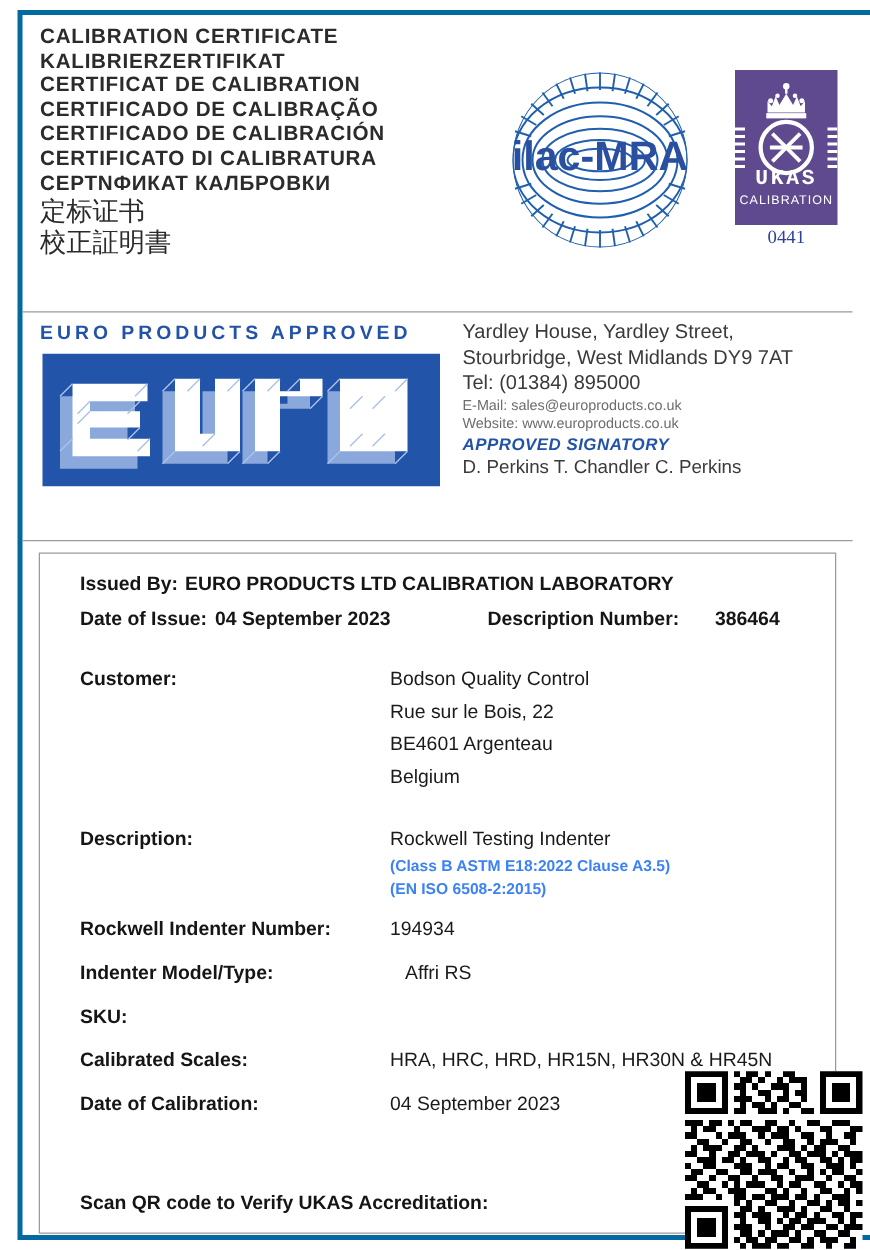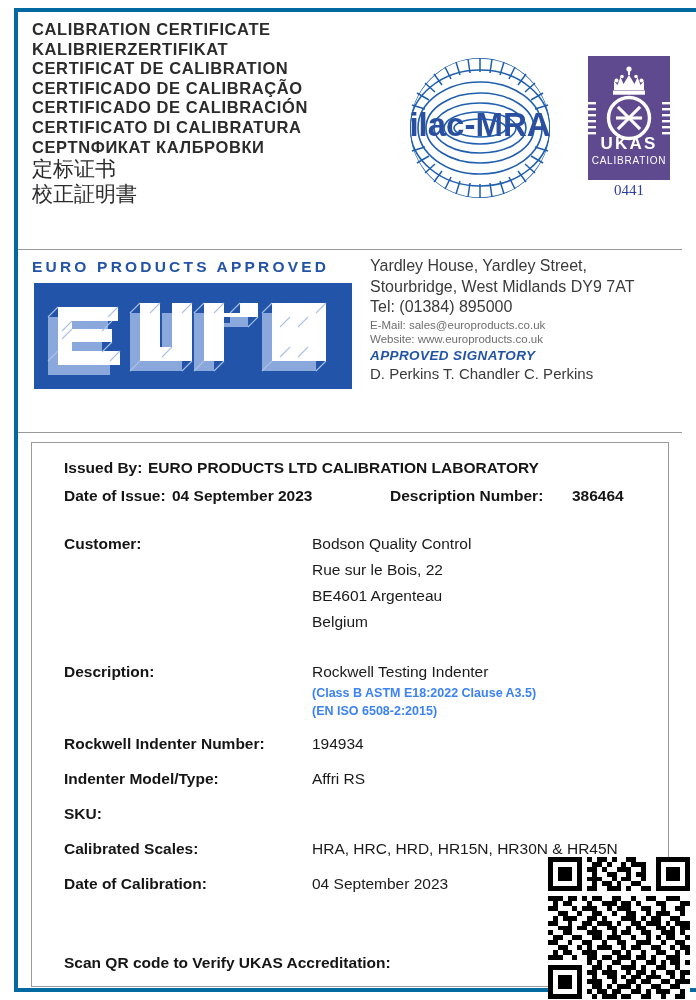--- a/index.html
+++ b/index.html
@@ -39,21 +39,21 @@
   .ukas-box{
     position:absolute;left:8px;top:0;width:82px;height:124px;
     background:#5f4a8f;
   }
   .ukas-no{
     position:absolute;left:0;top:126px;width:98px;text-align:center;
     color:#2d3f9e;font-size:15px;font-family:"Liberation Serif", serif;
   }
   .ukas-word{
     position:absolute;left:0;right:0;top:78px;text-align:center;
-    color:#fff;font-weight:bold;font-size:17px;letter-spacing:2.2px;
+    color:#fff;font-weight:bold;font-size:17px;letter-spacing:2.2px;font-family:Liberation Mono, monospace;
   }
   .ukas-sub{
     position:absolute;left:0;right:0;top:99px;text-align:center;
     color:#fff;font-size:10px;letter-spacing:0.8px;
   }
 
   .rule{position:absolute;left:0;width:664px;height:0;border-top:1px solid #9a9a9a;}
 
   
   .band{position:absolute;left:0;top:238px;width:664px;height:183px;}
@@ -276,21 +276,21 @@
 
       <div class="bline" style="left:32px;top:220px;">Description:</div>
       <div class="val" style="left:280px;top:220px;">Rockwell Testing Indenter</div>
       <div class="valsm" style="left:280px;top:243px;">(Class B ASTM E18:2022 Clause A3.5)</div>
       <div class="valsm" style="left:280px;top:261px;">(EN ISO 6508-2:2015)</div>
 
       <div class="bline" style="left:32px;top:292px;">Rockwell Indenter Number:</div>
       <div class="val" style="left:280px;top:292px;">194934</div>
 
       <div class="bline" style="left:32px;top:327px;">Indenter Model/Type:</div>
-      <div class="val" style="left:280px;top:327px;">Affri RS</div>
+      <div class="val" style="left:292px;top:327px;">Affri RS</div>
 
       <div class="bline" style="left:32px;top:362px;">SKU:</div>
       <div class="val" style="left:280px;top:362px;"></div>
 
       <div class="bline" style="left:32px;top:397px;">Calibrated Scales:</div>
       <div class="val" style="left:280px;top:397px;">HRA, HRC, HRD, HR15N, HR30N &amp; HR45N</div>
 
       <div class="bline" style="left:32px;top:432px;">Date of Calibration:</div>
       <div class="val" style="left:280px;top:432px;">04 September 2023</div>
 

